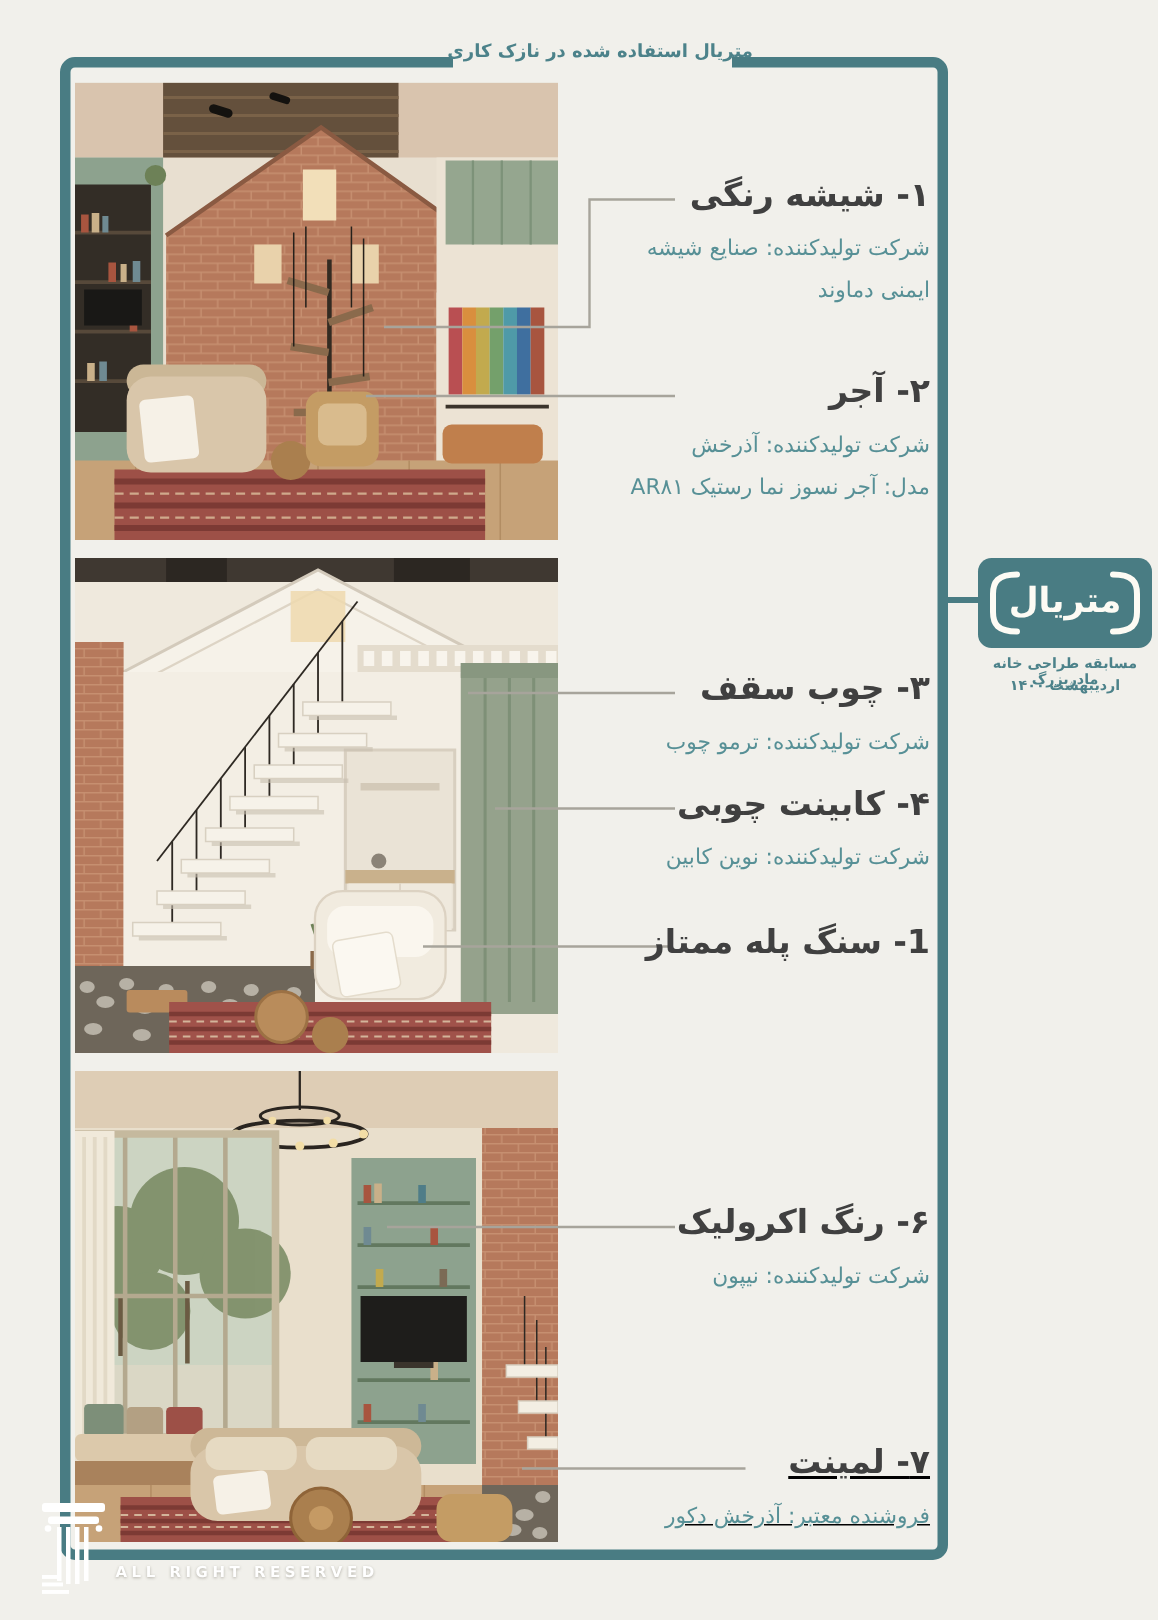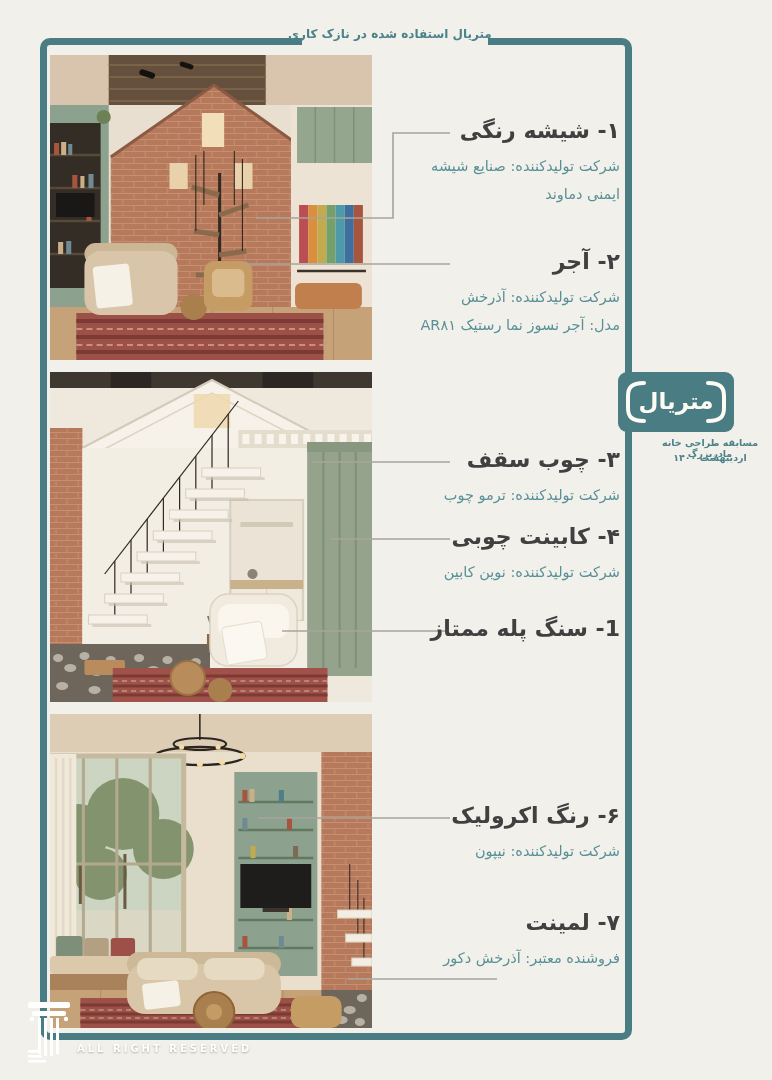--- a/index.html
+++ b/index.html
@@ -15,40 +15,40 @@
     position:absolute;left:40px;top:38px;width:592px;height:1002px;
     border:7px solid #497c83;border-radius:10px;box-sizing:border-box;
     z-index:1;
   }
   .header-mask{
     position:absolute;left:302px;top:30px;width:186px;height:20px;
     background:#f1f0eb;z-index:2;
   }
   .header-title{
     position:absolute;left:288px;top:27px;width:214px;
-    text-align:left;font-size:12px;font-weight:bold;color:#4c828a;
+    text-align:right;font-size:12px;font-weight:bold;color:#4c828a;
     direction:rtl;z-index:3;letter-spacing:0.2px;
   }
   
   .render{position:absolute;left:50px;width:322px;overflow:hidden;z-index:1;}
   .render svg{display:block;width:100%;height:100%;}
   #render1{top:55px;height:305px;}
   #render2{top:372px;height:330px;}
   #render3{top:714px;height:314px;}
   
   .lines{position:absolute;left:0;top:0;width:772px;height:1080px;z-index:2;pointer-events:none;}
   
   .item{position:absolute;right:152px;width:310px;direction:rtl;text-align:right;z-index:3;}
   .item-title{font-size:22px;font-weight:bold;color:#404040;margin-bottom:10px;line-height:1.15;}
   .item-detail{font-size:14.5px;color:#579096;line-height:1.9;}
   #item1{top:118px;} #item2{top:249px;} #item3{top:447px;} #item4{top:524px;}
-  #item5{top:616px;} #item6{top:803px;} #item7{top:910px;}
+  #item5{top:616px;} #item6{top:803px;} #item7{top:963px;text-decoration:underline;}
   
   .tab-stub{position:absolute;left:628px;top:398px;width:26px;height:4px;background:#497c83;z-index:1;}
-  .side-tab{position:absolute;left:618px;top:372px;width:116px;height:60px;background:#497c83;border-radius:9px;z-index:2;}
+  .side-tab{position:absolute;left:652px;top:372px;width:116px;height:60px;background:#497c83;border-radius:9px;z-index:2;}
   .side-tab svg{position:absolute;left:0;top:0;}
   .side-tab-label{
     position:absolute;inset:0;display:flex;align-items:center;justify-content:center;
     color:#fdfbf4;font-size:23px;font-weight:bold;direction:rtl;padding-bottom:3px;
   }
   .tab-caption{position:absolute;left:642px;width:136px;text-align:center;color:#4c828a;
     font-weight:bold;direction:rtl;z-index:2;font-size:9.5px;}
   #cap1{top:437px;} #cap2{top:452px;}
   
   .logo{position:absolute;left:28px;top:1000px;width:280px;height:72px;z-index:5;}

